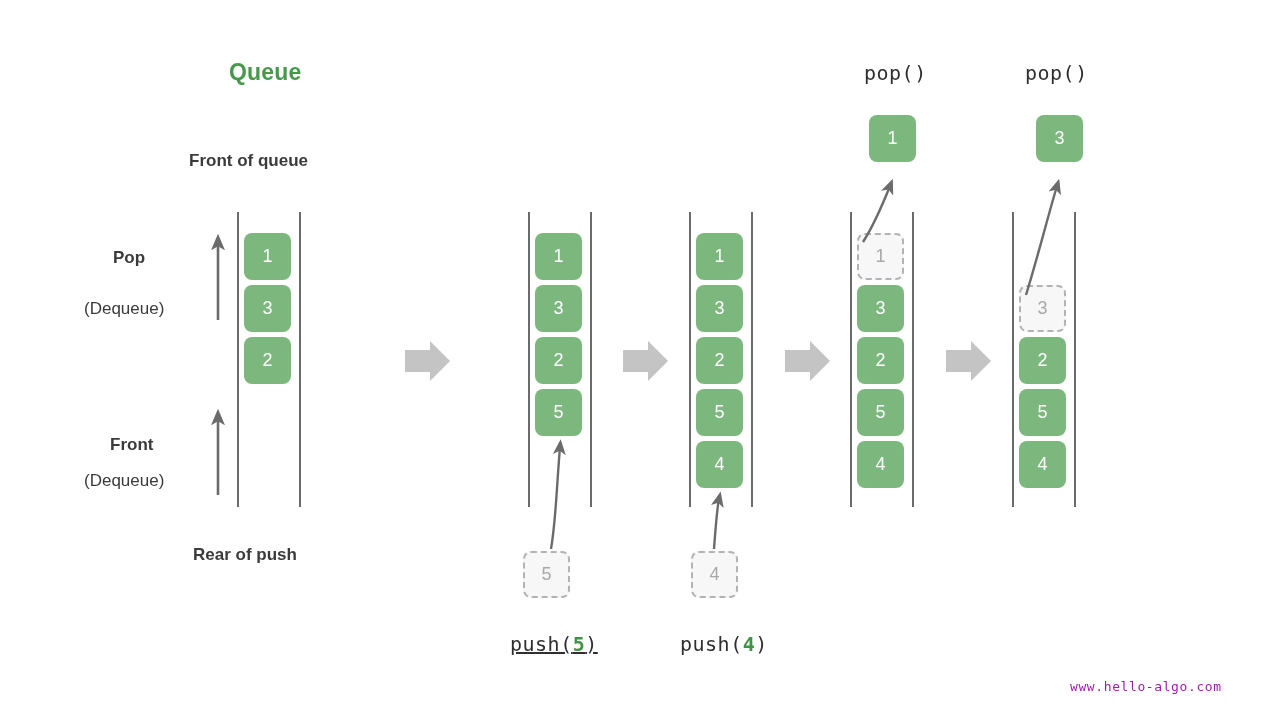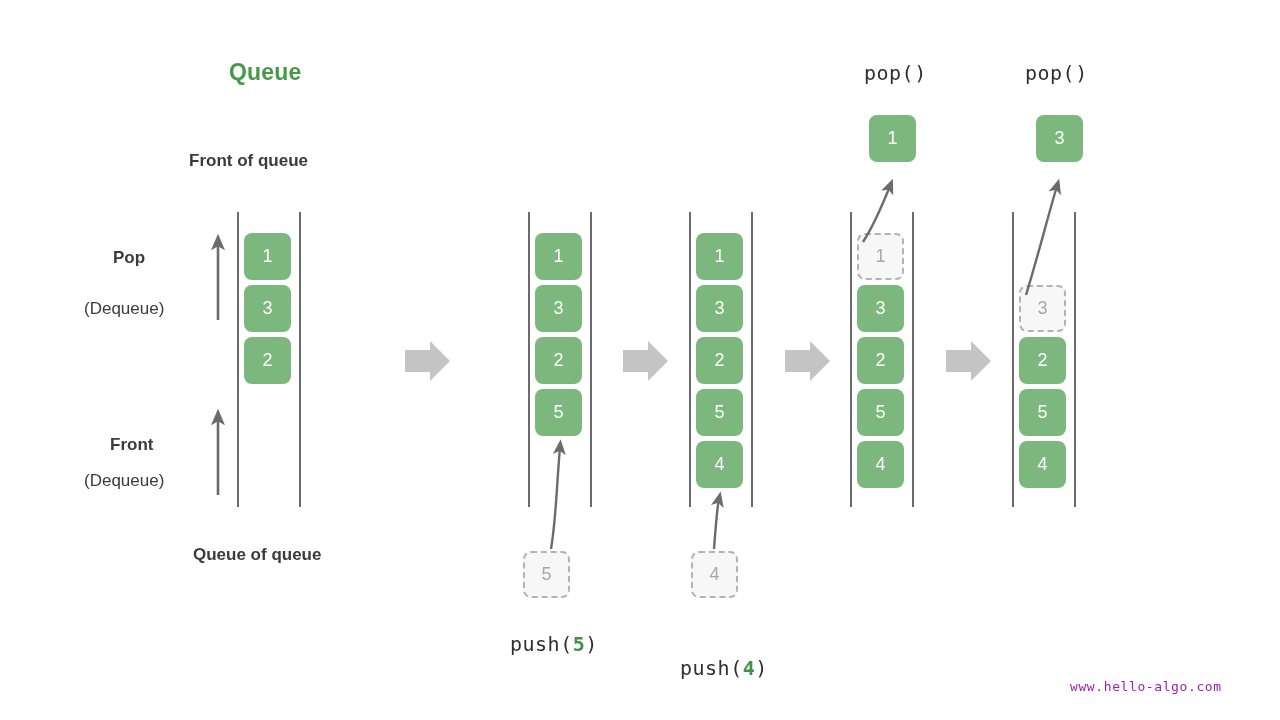--- a/index.html
+++ b/index.html
@@ -107,21 +107,21 @@
   <div class="txt title-queue" style="left:229px; top:61px;">Queue</div>
 
   <div class="txt label-strong" style="left:189px; top:152px;">Front of queue</div>
 
   <div class="txt label-strong" style="left:113px; top:249px;">Pop</div>
   <div class="txt label-normal" style="left:84px; top:300px;">(Dequeue)</div>
 
   <div class="txt label-strong" style="left:110px; top:436px;">Front</div>
   <div class="txt label-normal" style="left:84px; top:472px;">(Dequeue)</div>
 
-  <div class="txt label-strong" style="left:193px; top:546px;">Queue of queue</div>
+  <div class="txt label-strong" style="left:193px; top:546px;">Rear of push</div>
 
   <div>
     <div class="rail" style="left:237px; top:212px; height:295px;"></div>
     <div class="rail" style="left:299px; top:212px; height:295px;"></div>
 
     <div class="cell" style="left:244px; top:233px;">1</div>
     <div class="cell" style="left:244px; top:285px;">3</div>
     <div class="cell" style="left:244px; top:337px;">2</div>
   </div>
 
@@ -129,38 +129,38 @@
     <div class="rail" style="left:528px; top:212px; height:295px;"></div>
     <div class="rail" style="left:590px; top:212px; height:295px;"></div>
 
     <div class="cell" style="left:535px; top:233px;">1</div>
     <div class="cell" style="left:535px; top:285px;">3</div>
     <div class="cell" style="left:535px; top:337px;">2</div>
     <div class="cell" style="left:535px; top:389px;">5</div>
 
     <div class="cell ghost" style="left:523px; top:551px;">5</div>
 
-    <div class="txt mono-label" style="left:510px; top:634px;">
+    <div class="txt mono-label" style="left:510px; top:634px;text-decoration:underline;">
       <span>push(</span><span class="arg">5</span><span>)</span>
     </div>
   </div>
 
   <div>
     <div class="rail" style="left:689px; top:212px; height:295px;"></div>
     <div class="rail" style="left:751px; top:212px; height:295px;"></div>
 
     <div class="cell" style="left:696px; top:233px;">1</div>
     <div class="cell" style="left:696px; top:285px;">3</div>
     <div class="cell" style="left:696px; top:337px;">2</div>
     <div class="cell" style="left:696px; top:389px;">5</div>
     <div class="cell" style="left:696px; top:441px;">4</div>
 
     <div class="cell ghost" style="left:691px; top:551px;">4</div>
 
-    <div class="txt mono-label" style="left:680px; top:634px;margin-top:24px;">
+    <div class="txt mono-label" style="left:680px; top:634px;">
       <span>push(</span><span class="arg">4</span><span>)</span>
     </div>
   </div>
 
   <div>
     <div class="txt mono-label" style="left:864px; top:63px;">
       <span>pop(</span><span class="arg"></span><span>)</span>
     </div>
 
     <div class="cell out" style="left:869px; top:115px;">1</div>

